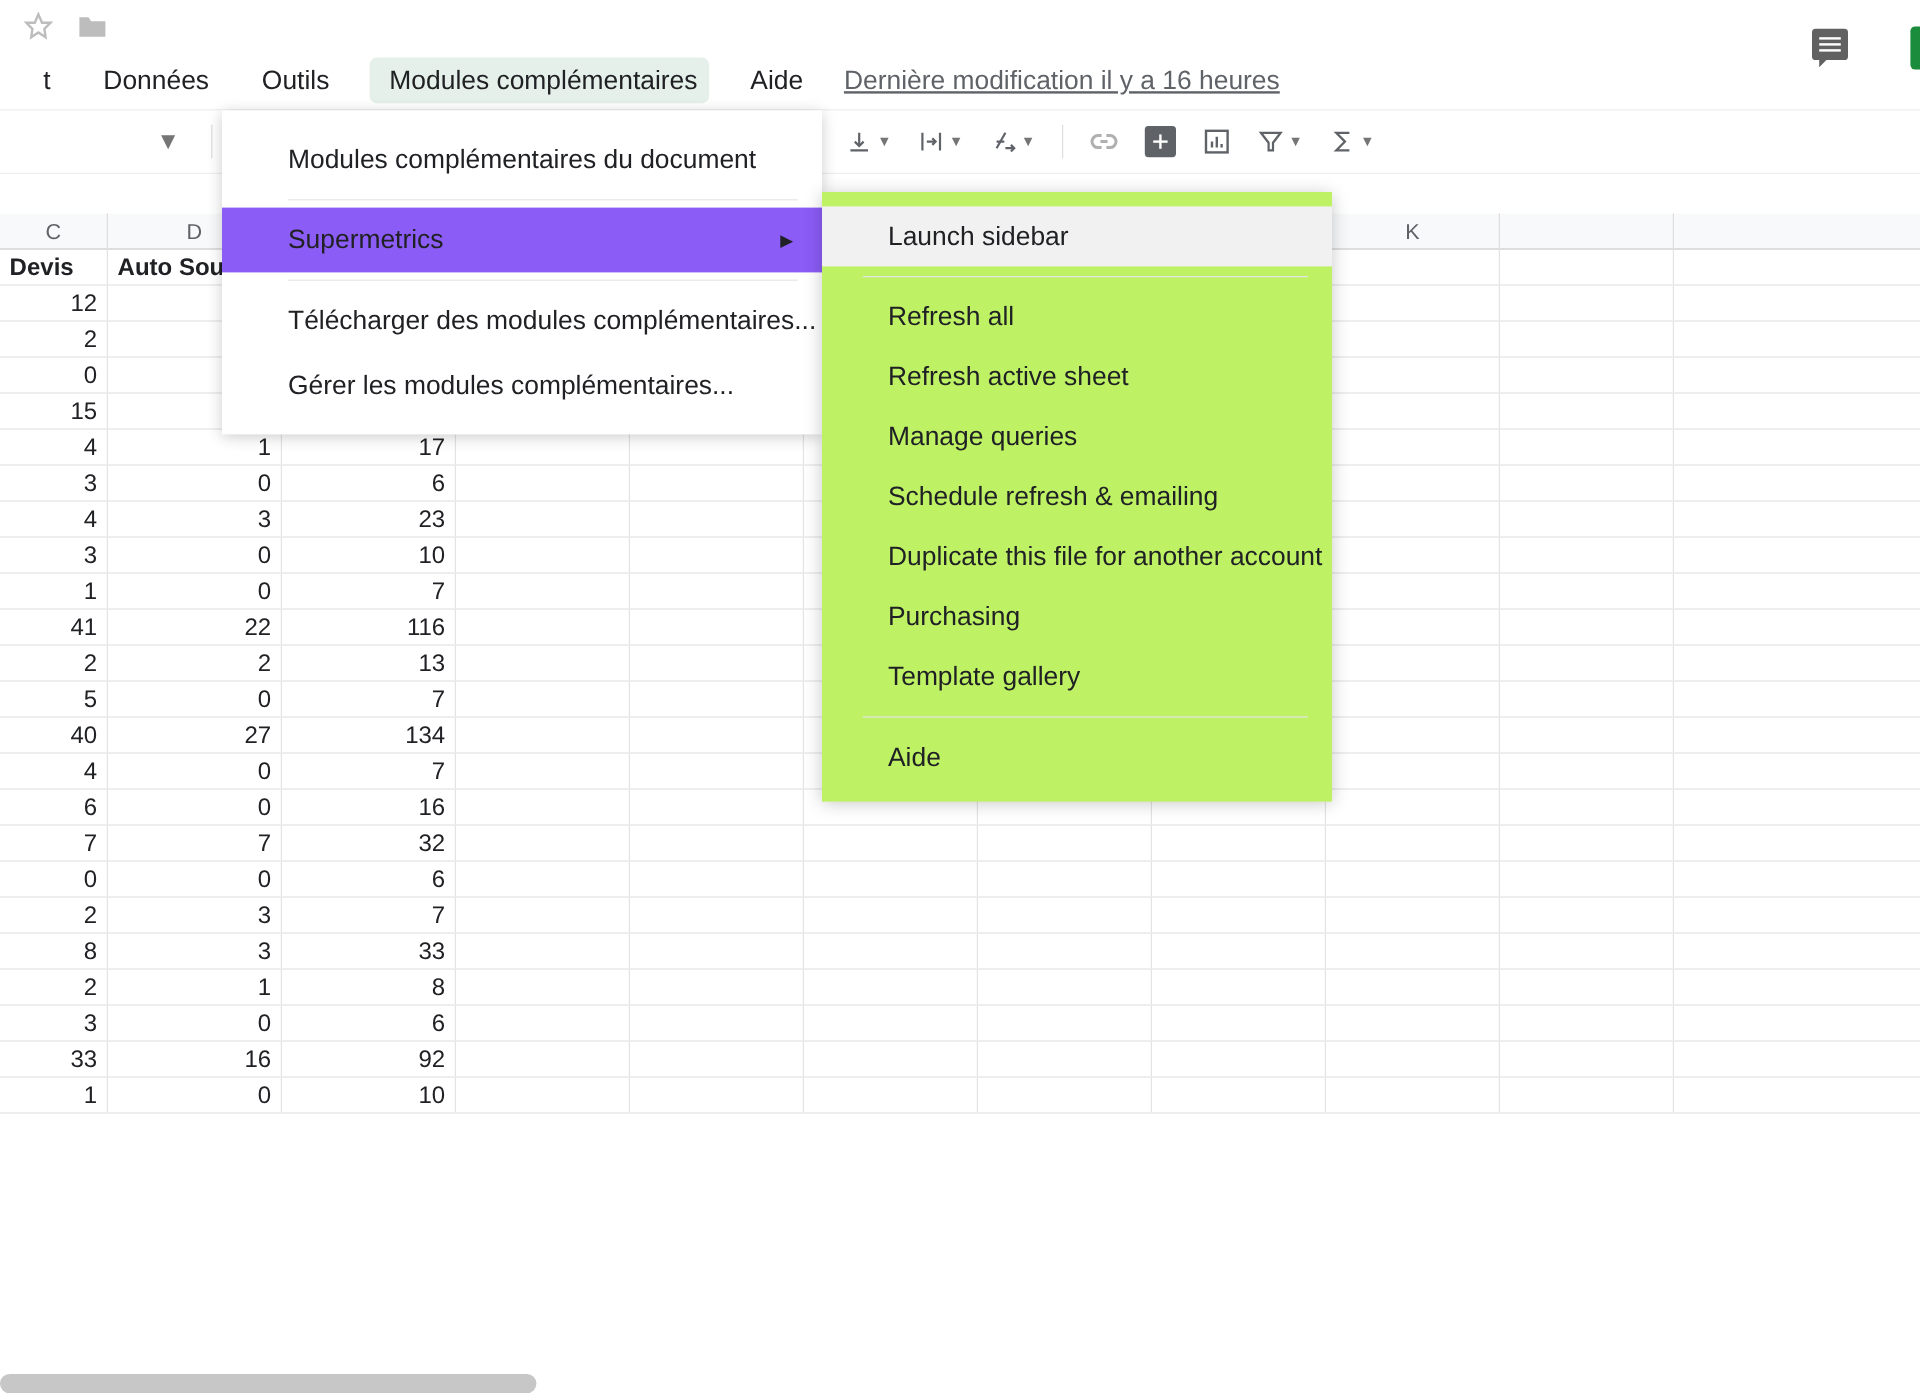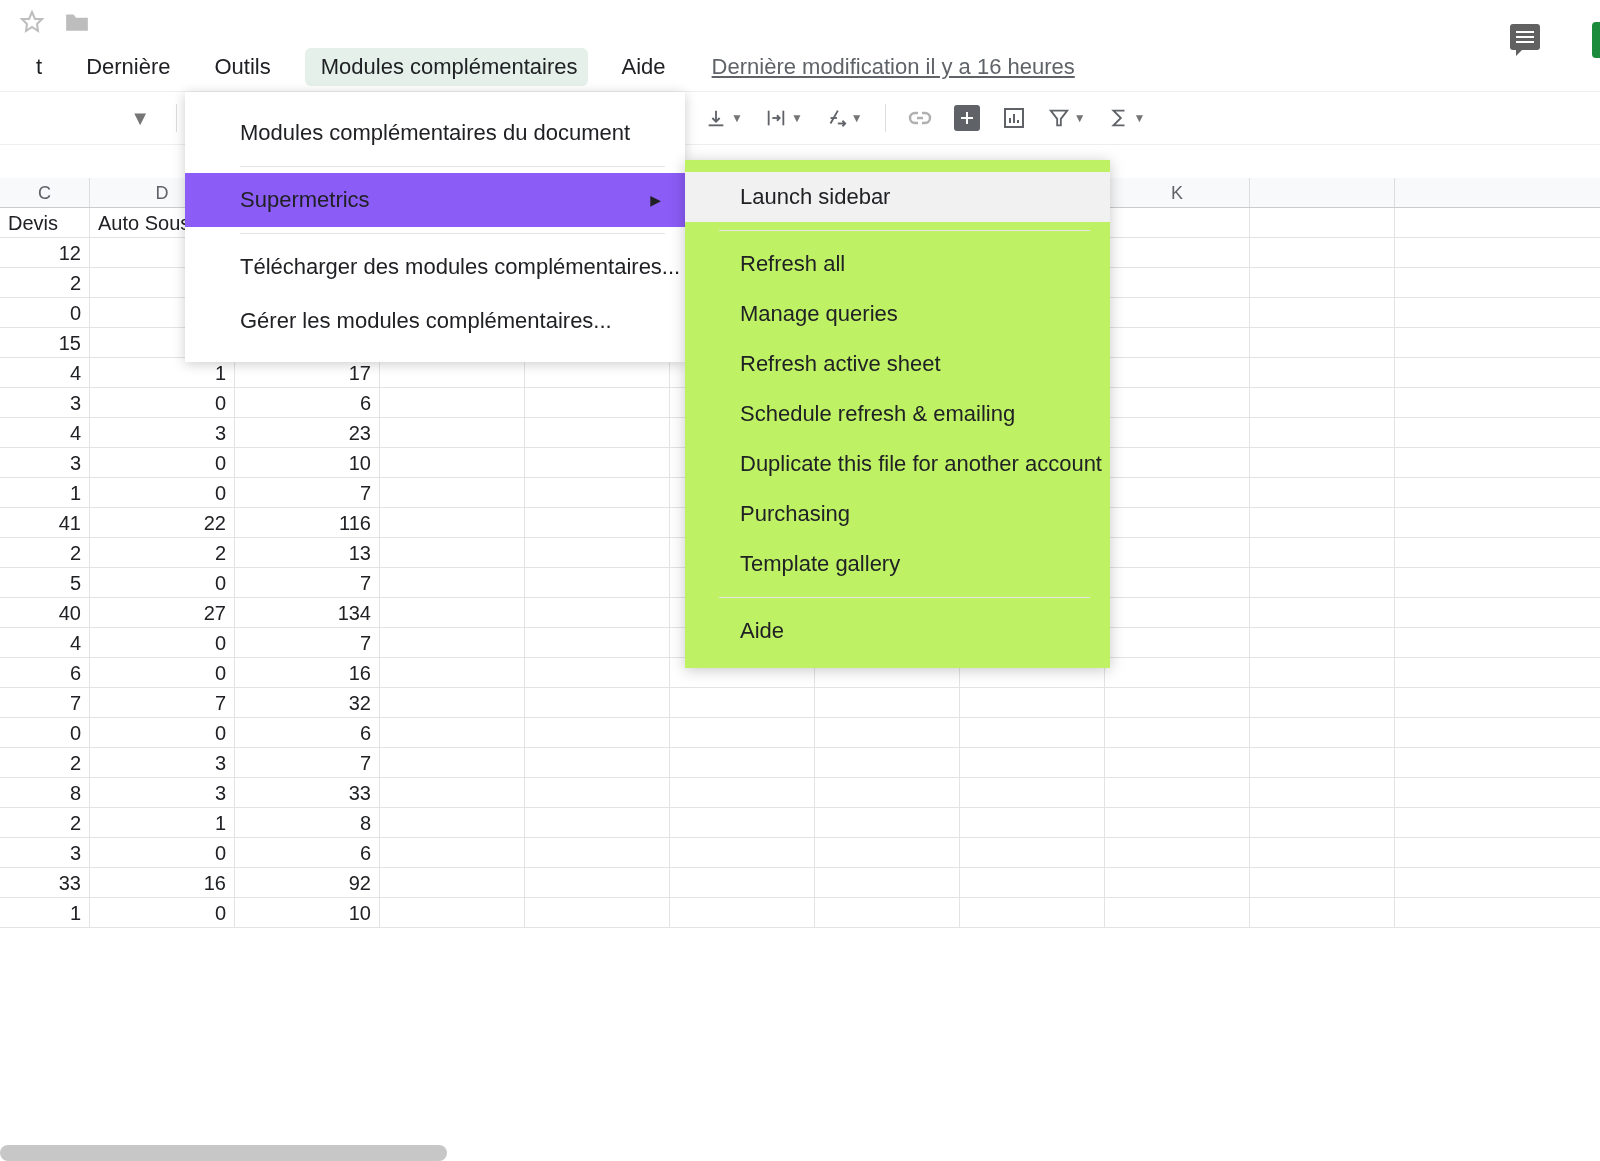--- a/index.html
+++ b/index.html
@@ -54,21 +54,21 @@
   height: 48px;
   display: flex;
   align-items: center;
   gap: 24px;
   padding-left: 0;
   font-size: 22px;
   border-bottom: 1px solid transparent;
 }
 .menu-item { padding: 6px 10px; border-radius: 6px; cursor: pointer; }
 .menu-item.active { background: #e4f0e9; padding-left: 16px; }
-.last-mod { color: #5f6368; text-decoration: underline; font-size: 22px; cursor: pointer; margin-left: 12px; }
+.last-mod { color: #5f6368; text-decoration: underline; font-size: 22px; cursor: pointer; margin-left: 0; }
 .menu-left-stub { width: 2px; }
 
 
 .toolbar {
   height: 54px;
   border-top: 1px solid #eee;
   border-bottom: 1px solid #eee;
   display: flex;
   align-items: center;
   gap: 18px;
@@ -151,21 +151,21 @@
 .row { display: flex; height: 30px; border-bottom: 1px solid #e3e3e3; }
 .cell {
   border-right: 1px solid #e3e3e3;
   padding: 0 8px;
   font-size: 20px;
   line-height: 30px;
   overflow: hidden;
   white-space: nowrap;
 }
 .cell.num { text-align: right; }
-.cell.hdr { font-size: 20px; }
+.cell.hdr { font-size: 20px; font-weight: bold; }
 
 
 .w-c { width: 90px; }
 .w-d { width: 145px; }
 .w-e { width: 145px; }
 .w-f { width: 145px; }
 .w-g { width: 145px; }
 .w-h { width: 145px; }
 .w-i { width: 145px; }
 .w-j { width: 145px; }
@@ -203,21 +203,21 @@
     <div class="line"></div>
       <div class="line"></div>
       <div class="line"></div>
   </div>
   <div class="share-stub"></div>
 </div>
 
 <div class="menubar">
   <span class="menu-left-stub"></span>
   <span class="menu-item">t</span>
-  <span class="menu-item">Dernière</span>
+  <span class="menu-item">Données</span>
   <span class="menu-item">Outils</span>
   <span class="menu-item active">Modules complémentaires</span>
   <span class="menu-item">Aide</span>
   <span class="last-mod">Dernière modification il y a 16 heures</span>
 </div>
 
 <div class="toolbar">
   <div class="tb-box-dropdown">
       <span class="caret">▼</span>
     </div>
@@ -295,22 +295,22 @@
   </div>
   <div class="dd-sep"></div>
   <div class="dd-item">Télécharger des modules complémentaires...</div>
   <div class="dd-item">Gérer les modules complémentaires...</div>
 </div>
 
 <div class="submenu">
   <div class="sm-item hl">Launch sidebar</div>
   <div class="sm-sep"></div>
   <div class="sm-item">Refresh all</div>
+  <div class="sm-item">Refresh active sheet</div>
   <div class="sm-item">Manage queries</div>
-  <div class="sm-item">Refresh active sheet</div>
   <div class="sm-item">Schedule refresh &amp; emailing</div>
   <div class="sm-item">Duplicate this file for another account</div>
   <div class="sm-item">Purchasing</div>
   <div class="sm-item">Template gallery</div>
   <div class="sm-sep"></div>
   <div class="sm-item">Aide</div>
 </div>
 
 <div class="grid-wrap">
   <div class="col-headers" id="col-headers">

